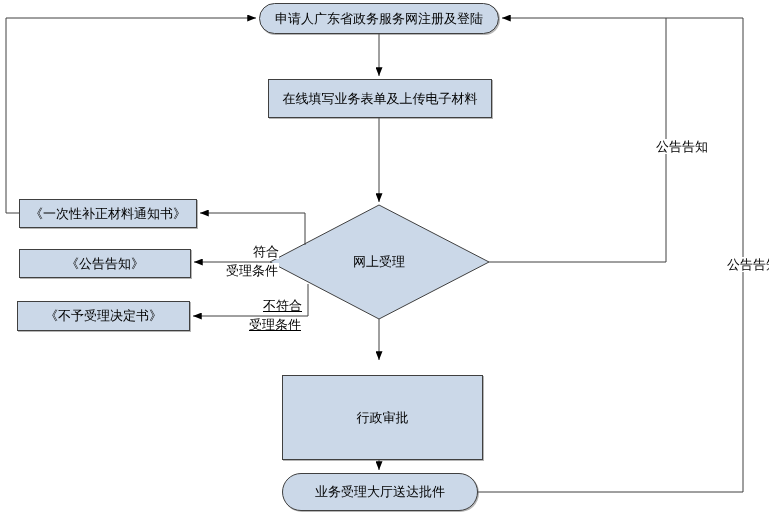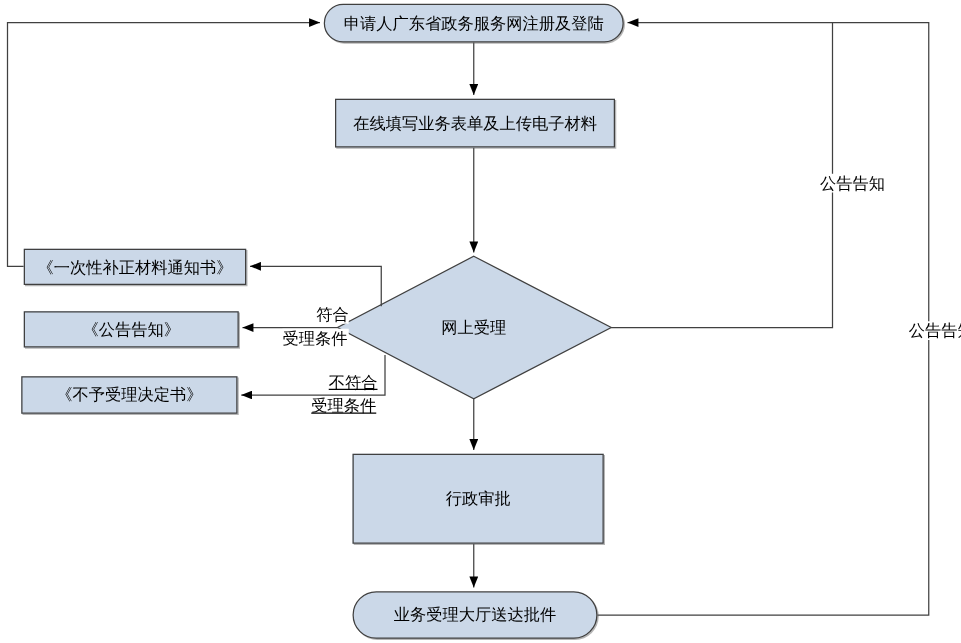--- a/index.html
+++ b/index.html
@@ -75,21 +75,21 @@
   </div>
 
   <div class="node" style="left:19px;top:249px;width:172px;height:29px;">
     <span>《公告告知》</span>
   </div>
 
   <div class="node" style="left:17px;top:301px;width:173px;height:30px;">
     <span>《不予受理决定书》</span>
   </div>
 
-  <div class="node" style="left:282px;top:363px;width:201px;height:72px;align-items:center;">
+  <div class="node" style="left:282px;top:375px;width:201px;height:85px;align-items:center;">
     <span>行政审批</span>
   </div>
 
   <div class="node stadium" style="left:282px;top:473px;width:196px;height:38px;">
     <span>业务受理大厅送达批件</span>
   </div>
 
 
   <div class="edge-label" style="left:199px;top:242px;width:80px;">
     <span>符合

